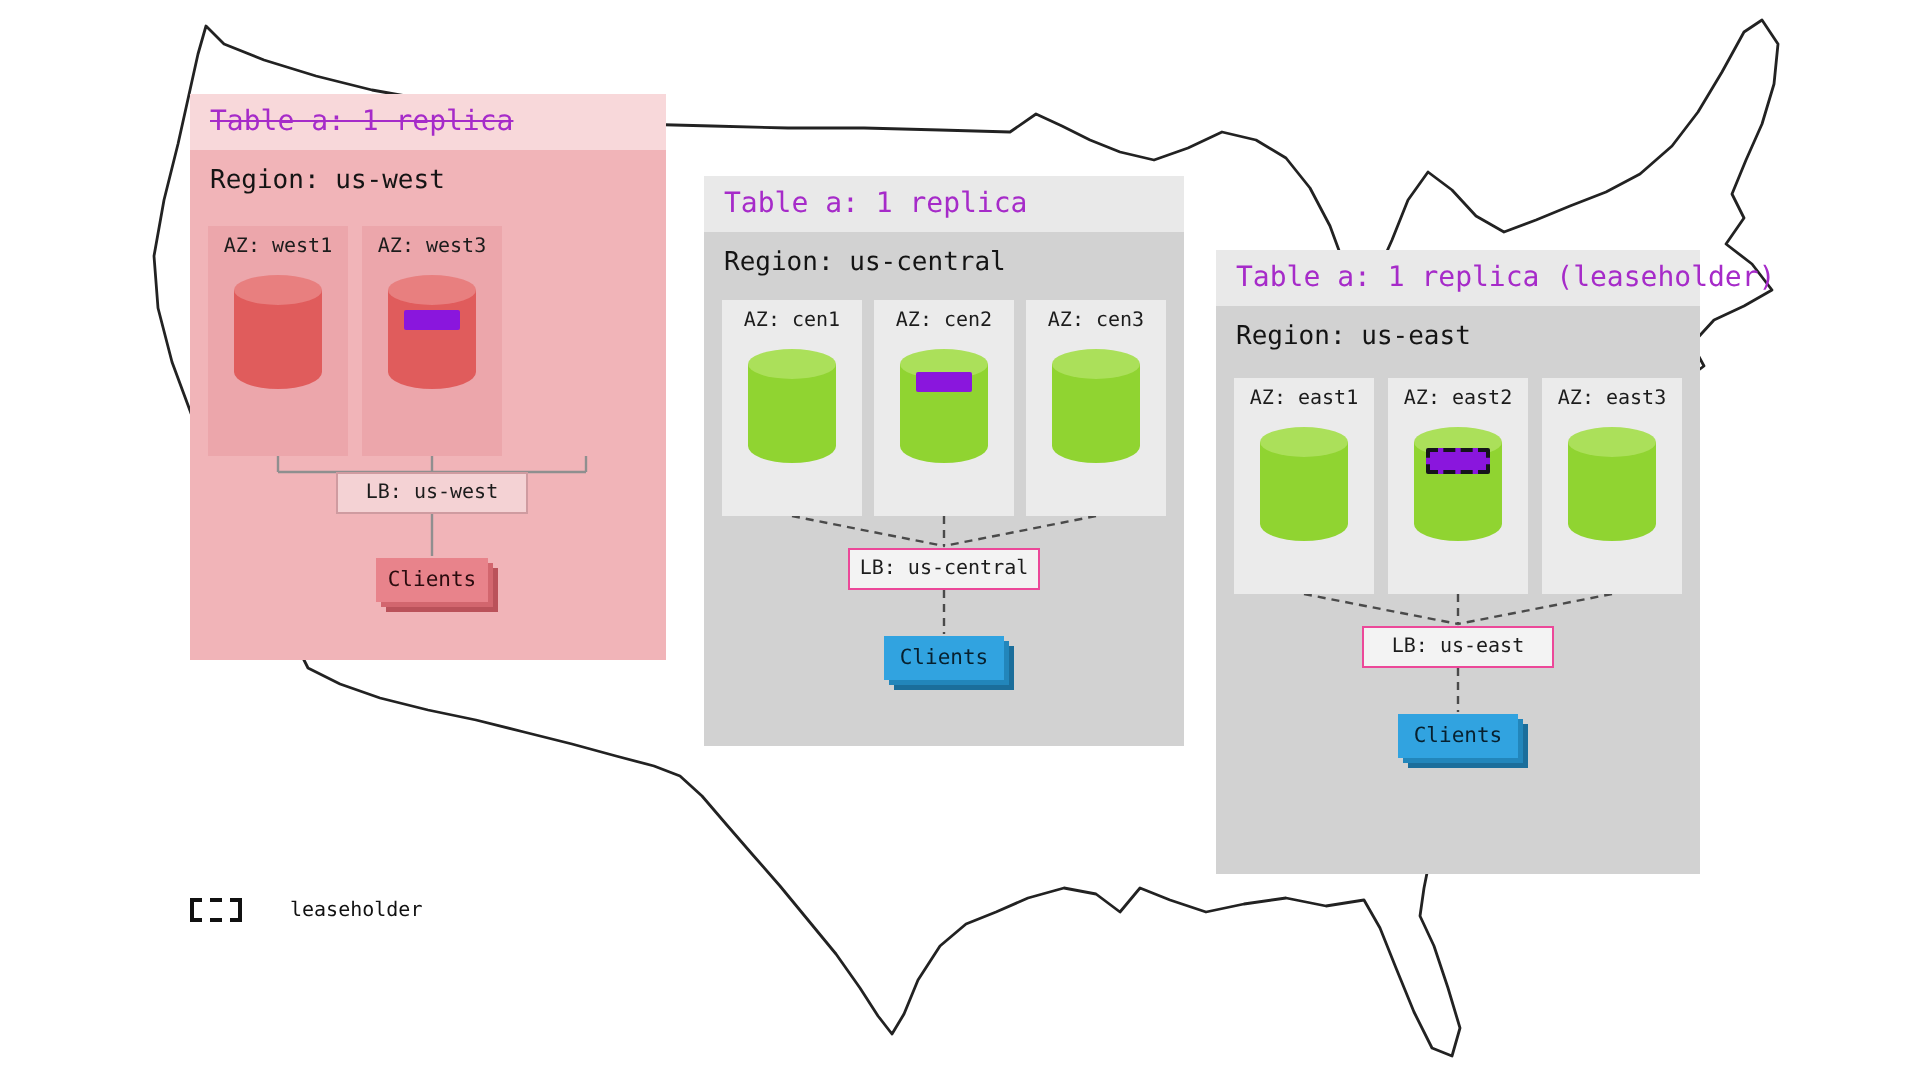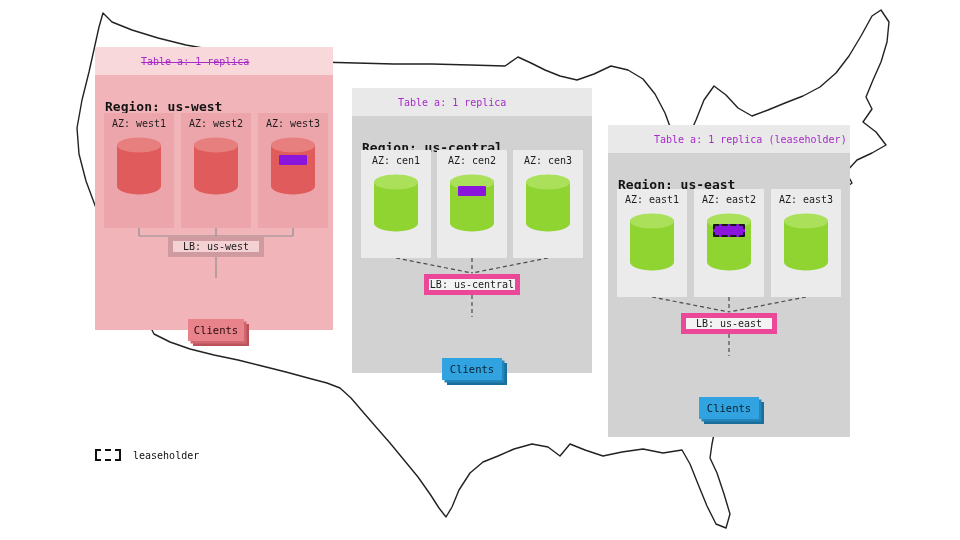--- a/index.html
+++ b/index.html
@@ -5,22 +5,22 @@
   * { margin:0; padding:0; box-sizing:border-box; }
   html,body { width:960px; height:540px; background:#ffffff; overflow:hidden;
               font-family:"DejaVu Sans Mono","Liberation Mono",monospace; }
   #stage { position:relative; width:960px; height:540px; }
 
   #map { position:absolute; inset:0; z-index:1; }
 
   .card { position:absolute; z-index:2; }
   .card .hdr { position:absolute; left:0; top:0; right:0; height:28px;
                display:flex; align-items:center; padding:0 10px; }
-  .tbl { font-size:10px; color:var(--accent-purple,#a62bc9); white-space:nowrap;margin-left:36px; }
-  .rgn { position:absolute; top:36px; left:10px; font-size:13px; font-weight:bold; color:#141414;margin-top:16px; }
+  .tbl { font-size:14px; color:var(--accent-purple,#a62bc9); white-space:nowrap; }
+  .rgn { position:absolute; top:36px; left:10px; font-size:13px; font-weight:normal; color:#141414; }
 
   .azrow { position:absolute; left:9px; display:flex; gap:7px; }
   .az { position:relative; width:70px; text-align:center; }
   .azlbl { display:block; font-size:10px; padding-top:5px; color:#1c1c1c; }
   .az svg.cyl { margin-top:8px; }
 
   
   .card.west { left:95px; top:47px; width:238px; height:283px; background:var(--west-tint,#f1b4b8); }
   .card.west .hdr { background:var(--west-header,#f8d8da); }
   .card.west .tbl { text-decoration:line-through; }
@@ -45,37 +45,37 @@
   .chip.w { top:42px; }
   .chip.c { top:36px; }
   .chip.lease { width:32px; height:13px; left:19px; top:35px; border:2px dashed #15151a; }
 
   .wires { position:absolute; inset:0; pointer-events:none; }
   .solidwire { stroke:#8f8f8f; stroke-width:1.2; }
   .dashwire  { stroke:#4a4a4a; stroke-width:1.2; stroke-dasharray:4 3; }
 
   .lb { position:absolute; height:21px; width:96px; display:flex; align-items:center;
         justify-content:center; font-size:10px; color:#1c1c1c;
-        background:var(--lb-gray-bg,#f3f3f3); border:5px solid #ec4899; z-index:3; }
+        background:var(--lb-gray-bg,#f3f3f3); border:1px solid #ec4899; z-index:3; }
   .card.west .lb { left:73px; top:189px; background:var(--lb-west-bg,#f4d2d4); border-color:#cf9ba0; }
   .card.central .lb { left:72px; top:186px; }
   .card.east .lb { left:73px; top:188px; }
 
   .clients { position:absolute; height:22px; display:flex; align-items:center;
-             justify-content:center; font-size:10.5px; z-index:3;margin-top:40px; }
+             justify-content:center; font-size:10.5px; z-index:3; }
   .clients.salmon { left:93px; top:232px; width:56px; color:#2a0b0e;
                     background:var(--clients-salmon,#e8838b);
                     box-shadow:2.5px 2.5px 0 #d2666e, 5px 5px 0 #ba525a; }
   .card.central .clients.blue { left:90px; top:230px; width:60px; }
   .card.east .clients.blue    { left:91px; top:232px; width:60px; }
   .clients.blue { color:#07202e; background:var(--clients-blue,#31a3e0);
                   box-shadow:2.5px 2.5px 0 #2286bb, 5px 5px 0 #1b6e9b; }
 
   #legend { position:absolute; left:95px; top:449px; z-index:2;
-            display:flex; align-items:center; gap:12px; font-size:10px; color:#111; }
+            display:flex; align-items:center; gap:24px; font-size:10px; color:#111; }
   #legend .lgchip { width:26px; height:12px; border:2px dashed #111; background:#fff; }
 </style>
 </head>
 <body>
 
 <div id="stage">
 
   <svg id="map" viewBox="0 0 960 540" aria-hidden="true">
     <path fill="#ffffff" stroke="#222222" stroke-width="1.4" stroke-linejoin="round" d="
       M103 13 L112 22 L132 30 L158 38 L186 45 L214 50 L246 55 L282 59 L318 62 L356 63 L394 64 L432 64 L470 65 L505 66
@@ -112,27 +112,20 @@
 
     <div class="azrow">
       <div class="az">
         <span class="azlbl">AZ: west1</span>
         <svg class="cyl cyl-red" width="46" height="58" viewBox="0 0 46 58">
           <path d="M1 8 v41 a22 8.5 0 0 0 44 0 v-41 z"></path>
             <ellipse cx="23" cy="8" rx="22" ry="7.5"></ellipse>
         </svg>
       </div>
       <div class="az">
-        <span class="azlbl">AZ: west2</span>
-        <svg class="cyl cyl-red" width="46" height="58" viewBox="0 0 46 58">
-          <path d="M1 8 v41 a22 8.5 0 0 0 44 0 v-41 z"></path>
-            <ellipse cx="23" cy="8" rx="22" ry="7.5"></ellipse>
-        </svg>
-      </div>
-      <div class="az">
         <span class="azlbl">AZ: west3</span>
         <svg class="cyl cyl-red" width="46" height="58" viewBox="0 0 46 58">
           <path d="M1 8 v41 a22 8.5 0 0 0 44 0 v-41 z"></path>
             <ellipse cx="23" cy="8" rx="22" ry="7.5"></ellipse>
         </svg>
         <div class="chip w"></div>
       </div>
     </div>
 
     <div class="lb">LB: us-west</div>

